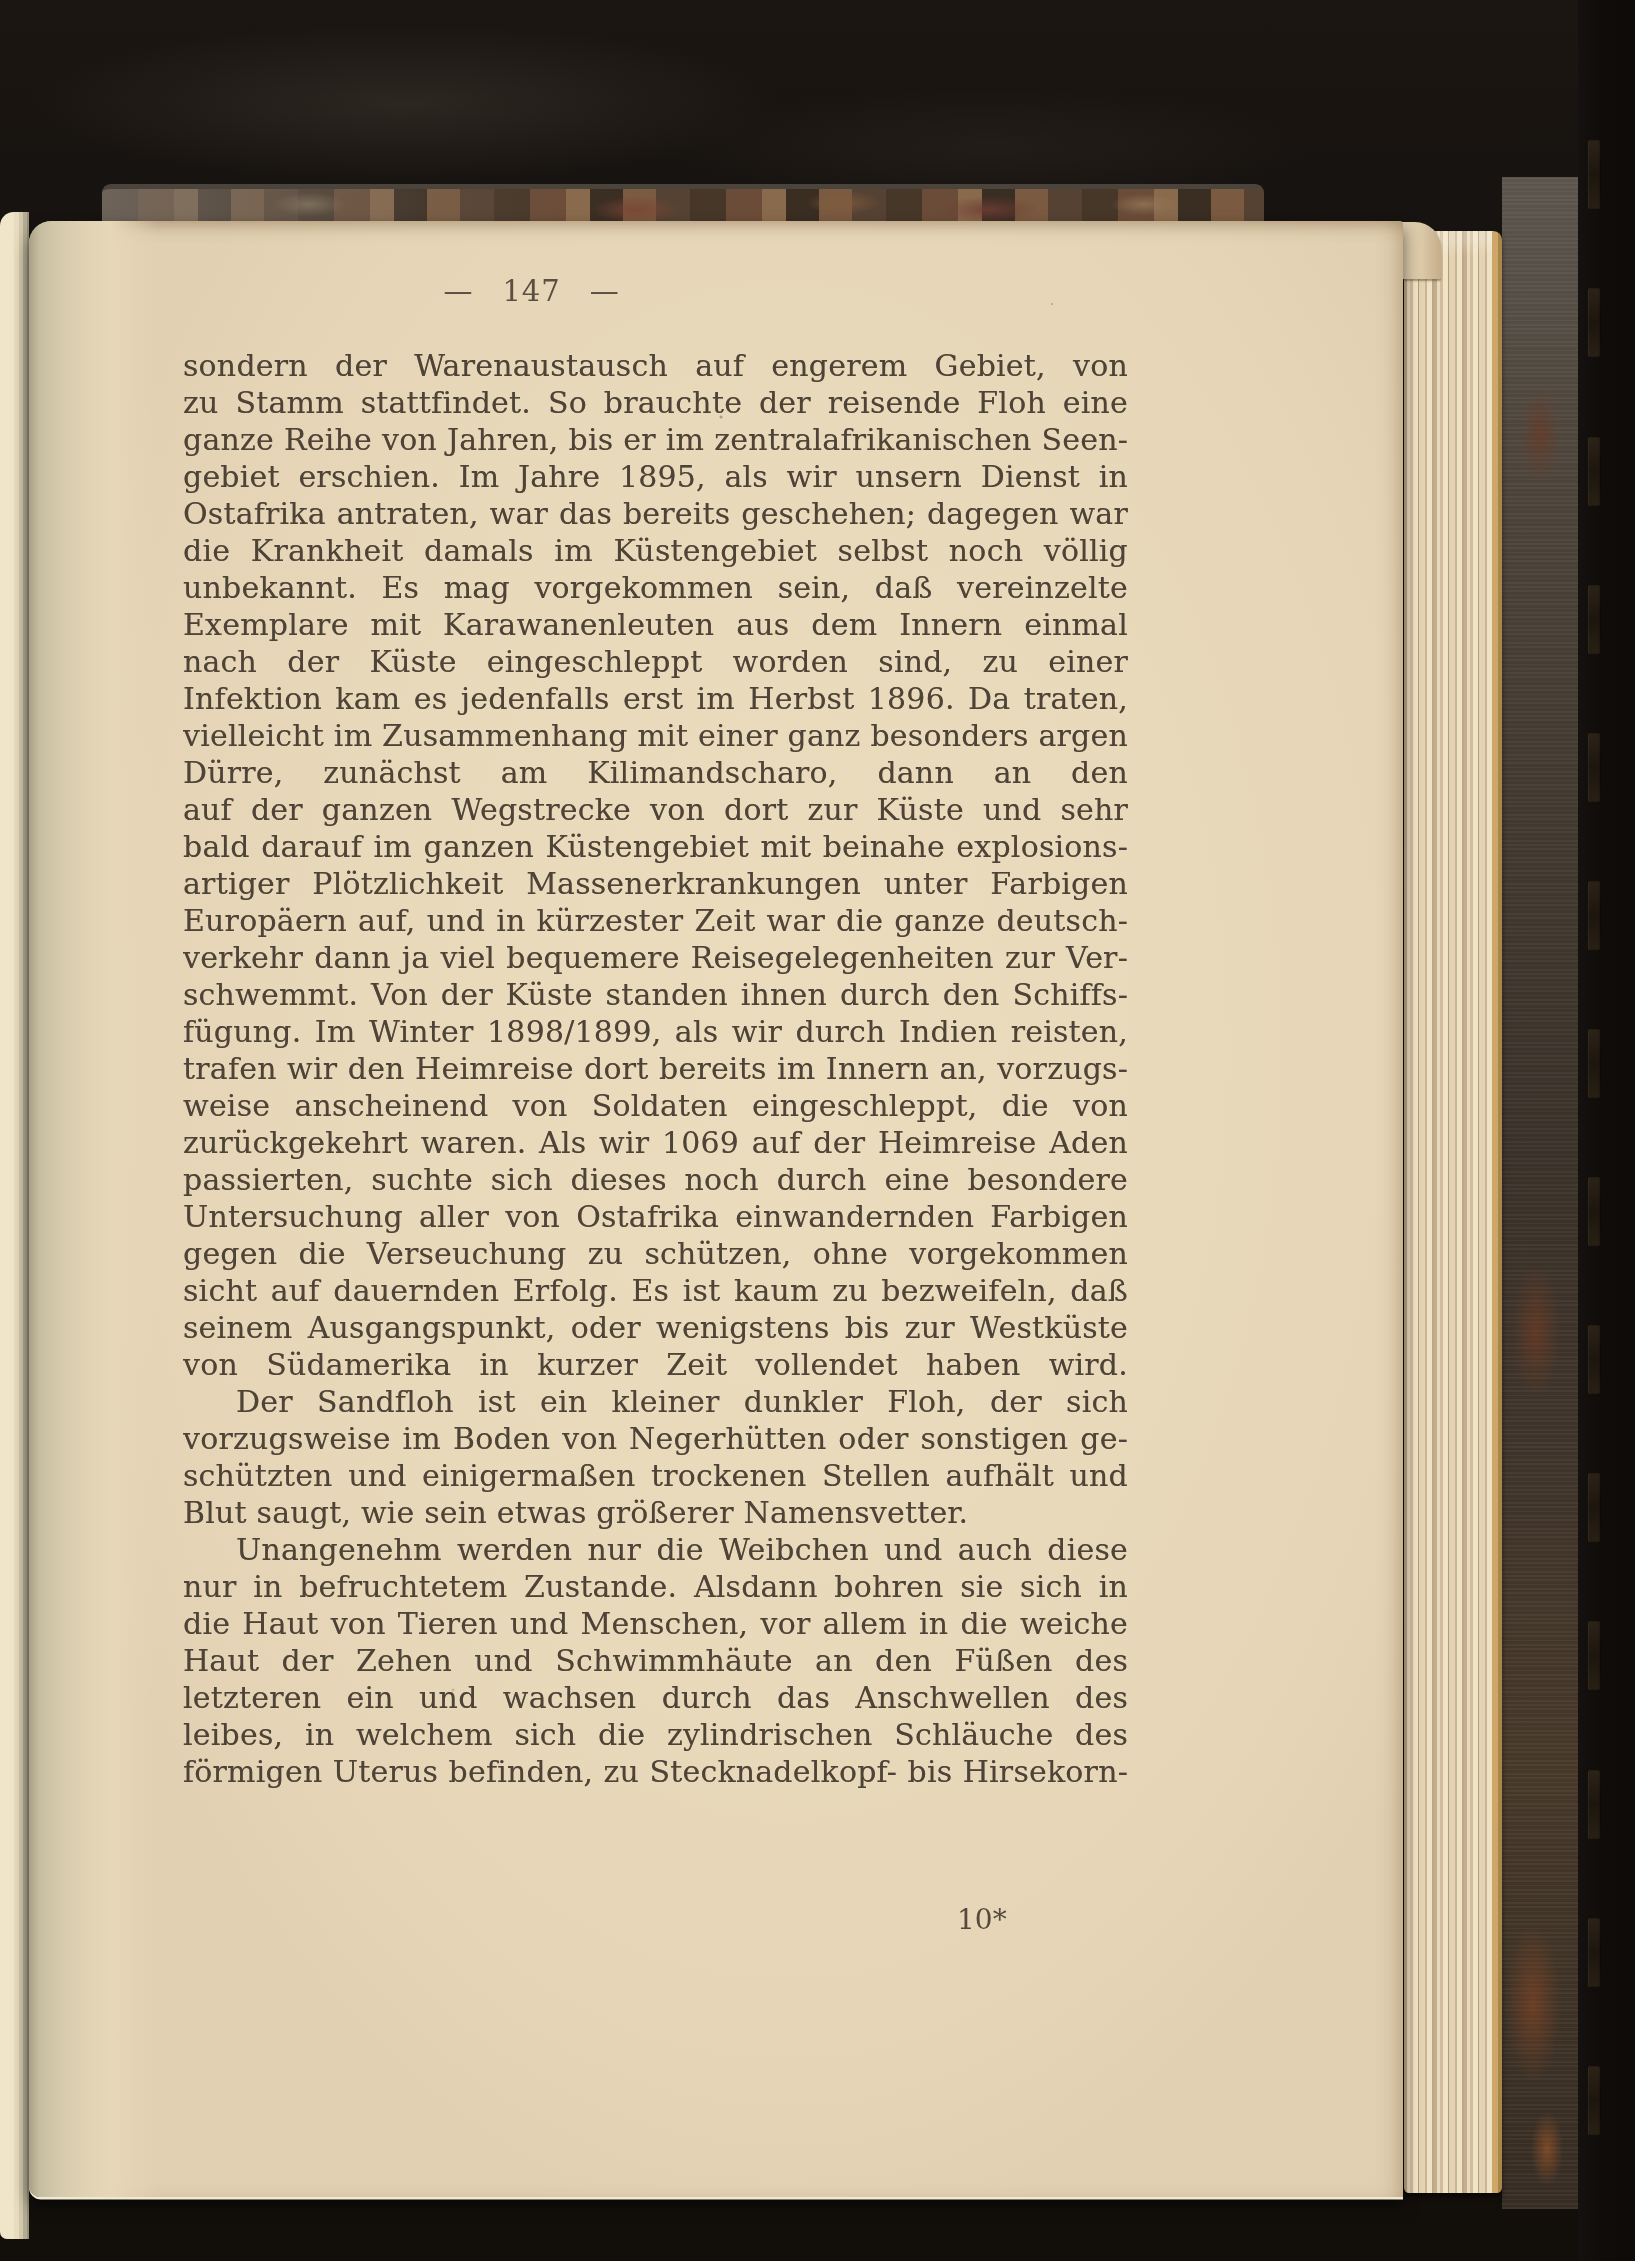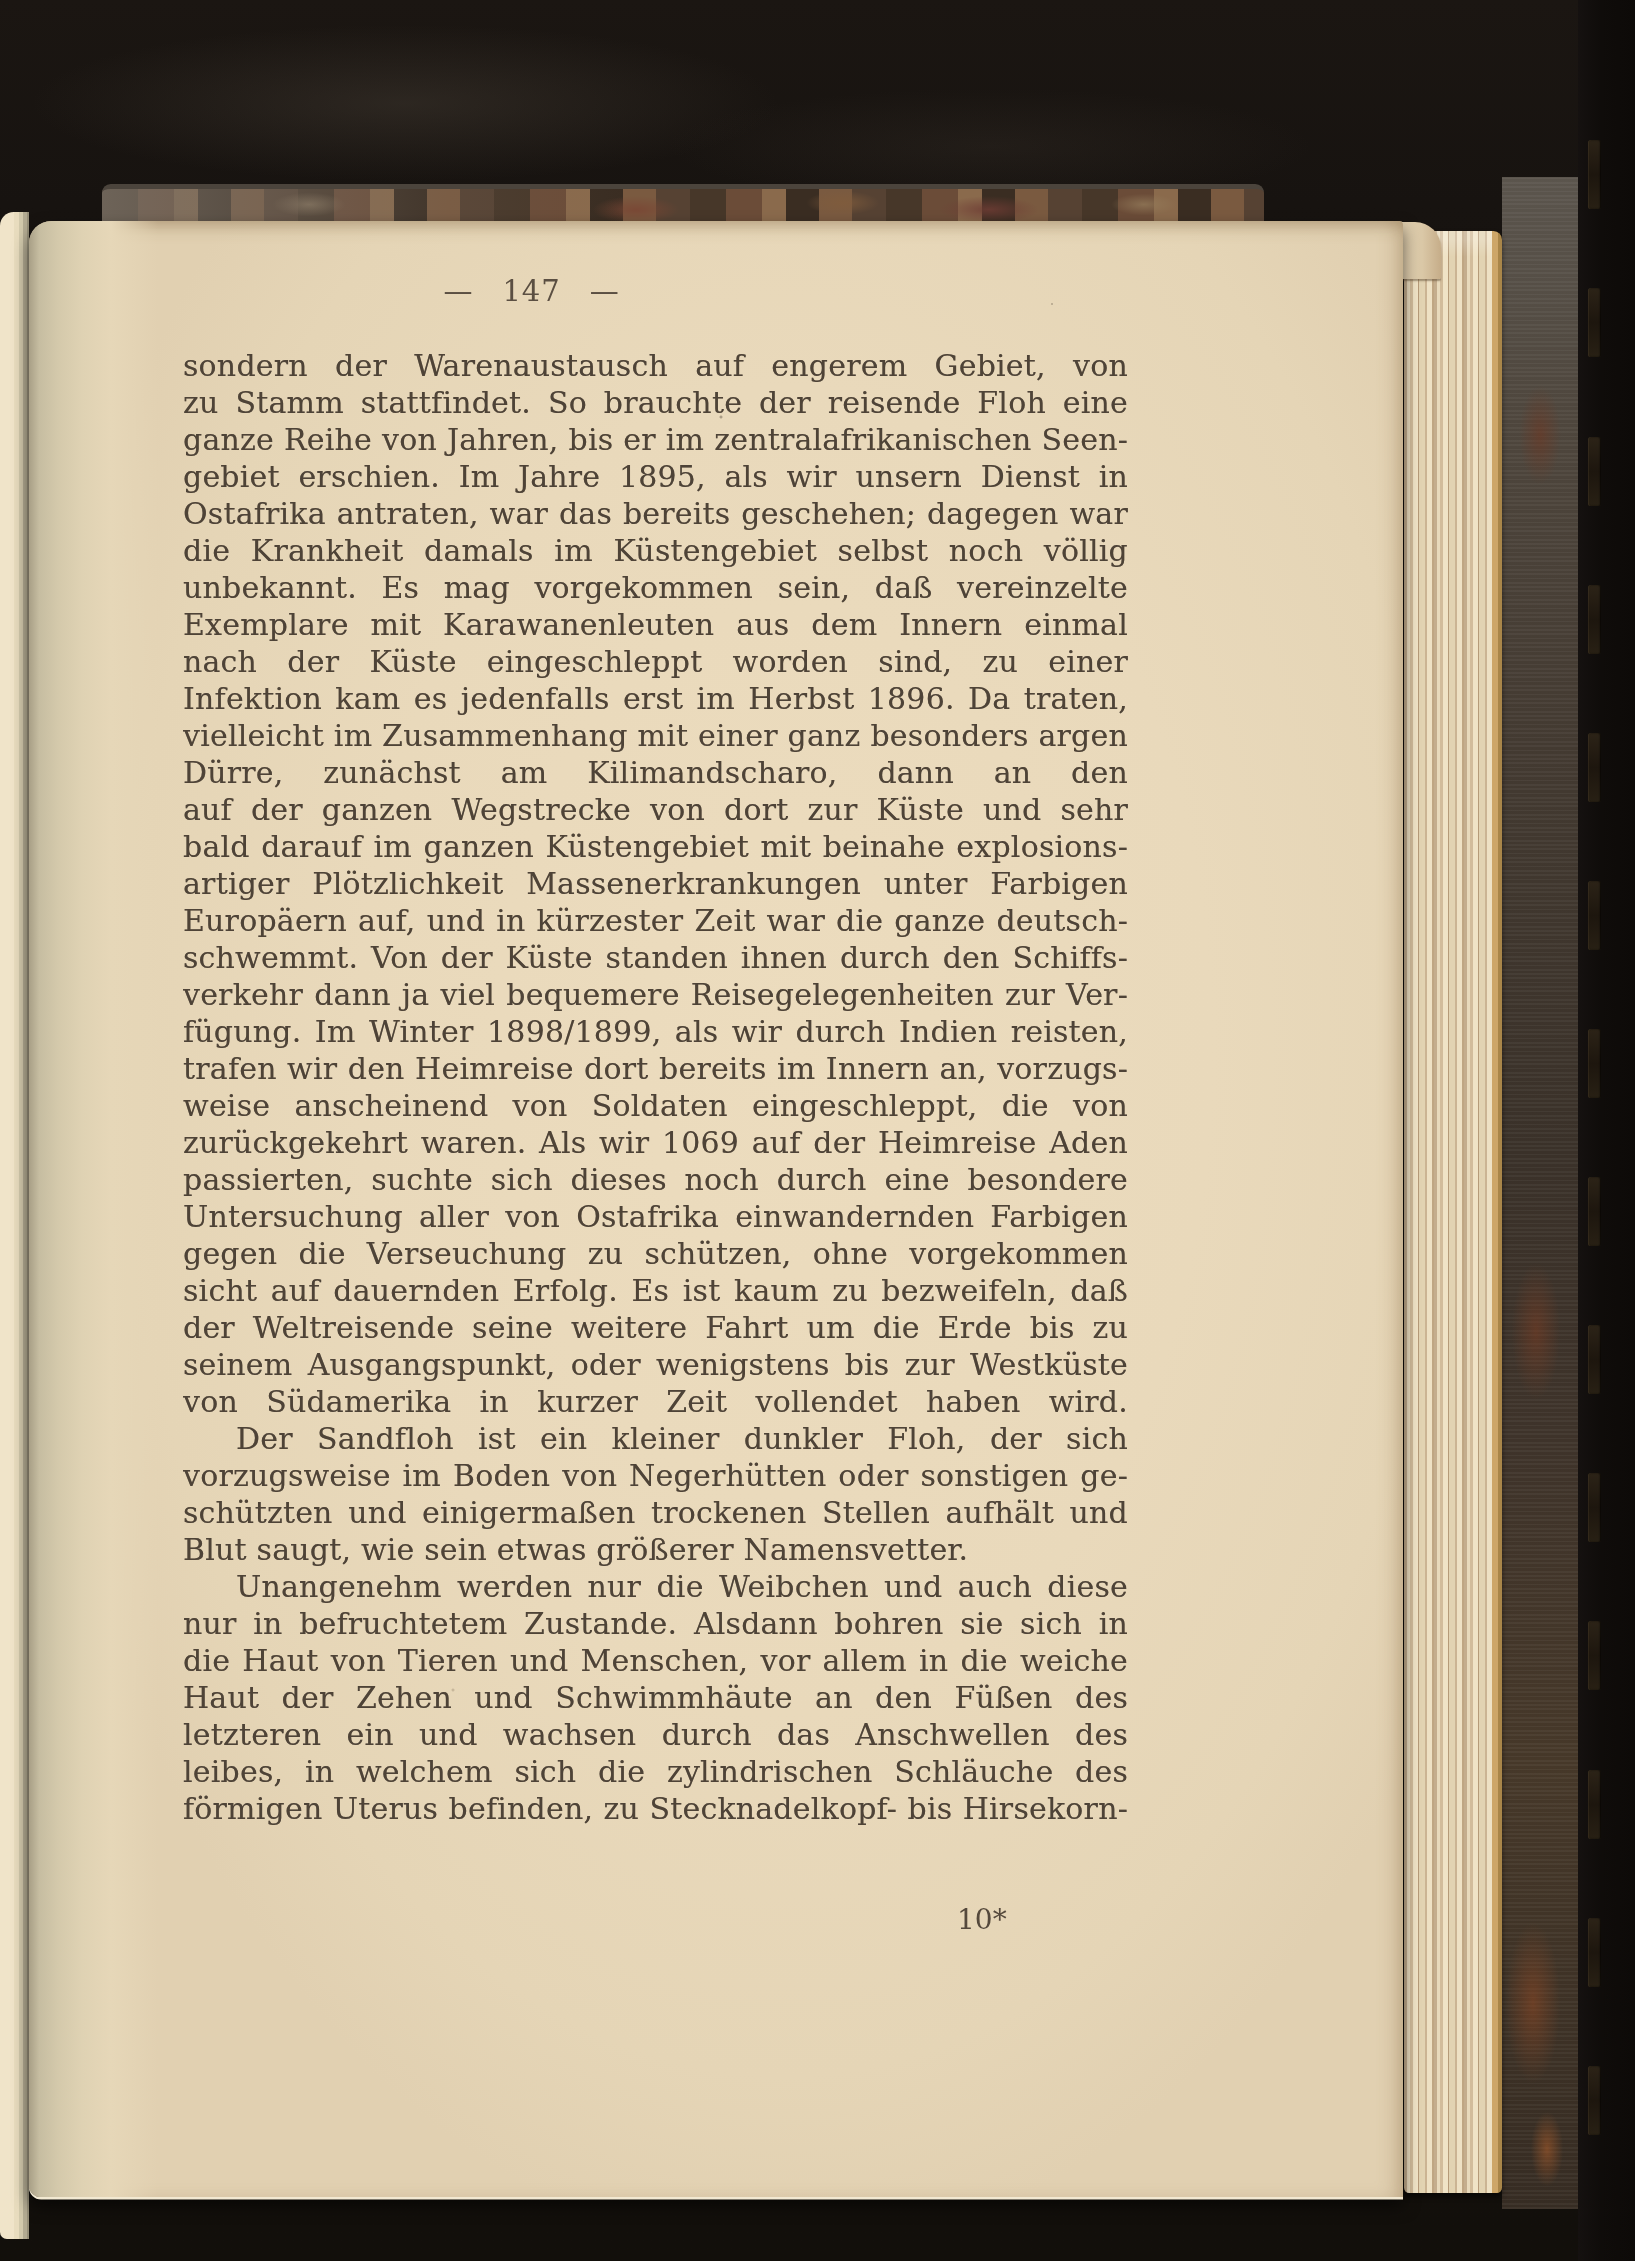--- a/index.html
+++ b/index.html
@@ -215,31 +215,30 @@
         <div class="line">unbekannt. Es mag vorgekommen sein, daß vereinzelte</div>
         <div class="line">Exemplare mit Karawanenleuten aus dem Innern einmal</div>
         <div class="line">nach der Küste eingeschleppt worden sind, zu einer weiteren</div>
         <div class="line">Infektion kam es jedenfalls erst im Herbst 1896. Da traten,</div>
         <div class="line">vielleicht im Zusammenhang mit einer ganz besonders argen</div>
         <div class="line">Dürre, zunächst am Kilimandscharo, dann an den Rastplätzen</div>
         <div class="line">auf der ganzen Wegstrecke von dort zur Küste und sehr</div>
         <div class="line">bald darauf im ganzen Küstengebiet mit beinahe explosions-</div>
         <div class="line">artiger Plötzlichkeit Massenerkrankungen unter Farbigen und</div>
         <div class="line">Europäern auf, und in kürzester Zeit war die ganze deutsch-</div>
+        <div class="line">verkehr dann ja viel bequemere Reisegelegenheiten zur Ver-</div>
         <div class="line">schwemmt. Von der Küste standen ihnen durch den Schiffs-</div>
-        <div class="line">verkehr dann ja viel bequemere Reisegelegenheiten zur Ver-</div>
         <div class="line">fügung. Im Winter 1898/1899, als wir durch Indien reisten,</div>
         <div class="line">trafen wir den Heimreise dort bereits im Innern an, vorzugs-</div>
         <div class="line">weise anscheinend von Soldaten eingeschleppt, die von Uganda</div>
         <div class="line">zurückgekehrt waren. Als wir 1069 auf der Heimreise Aden</div>
         <div class="line">passierten, suchte sich dieses noch durch eine besondere</div>
         <div class="line">Untersuchung aller von Ostafrika einwandernden Farbigen</div>
         <div class="line">gegen die Verseuchung zu schützen, ohne vorgekommen Aus-</div>
         <div class="line">sicht auf dauernden Erfolg. Es ist kaum zu bezweifeln, daß</div>
-        <div class="line">der Weltreisende seine weitere Fahrt um die Erde bis zu</div>
         <div class="line">seinem Ausgangspunkt, oder wenigstens bis zur Westküste</div>
         <div class="line">von Südamerika in kurzer Zeit vollendet haben wird.</div>
         <div class="line indent">Der Sandfloh ist ein kleiner dunkler Floh, der sich</div>
         <div class="line">vorzugsweise im Boden von Negerhütten oder sonstigen ge-</div>
         <div class="line">schützten und einigermaßen trockenen Stellen aufhält und</div>
         <div class="line last-left">Blut saugt, wie sein etwas größerer Namensvetter.</div>
         <div class="line indent">Unangenehm werden nur die Weibchen und auch diese</div>
         <div class="line">nur in befruchtetem Zustande. Alsdann bohren sie sich in</div>
         <div class="line">die Haut von Tieren und Menschen, vor allem in die weiche</div>
         <div class="line">Haut der Zehen und Schwimmhäute an den Füßen des</div>

